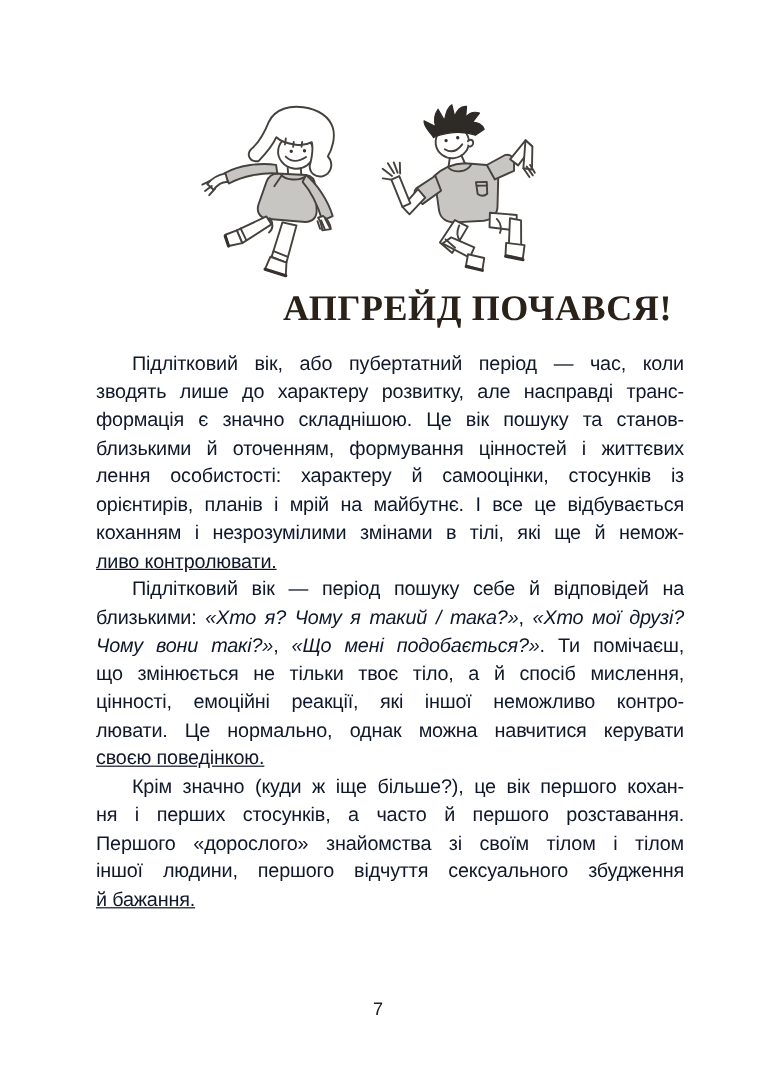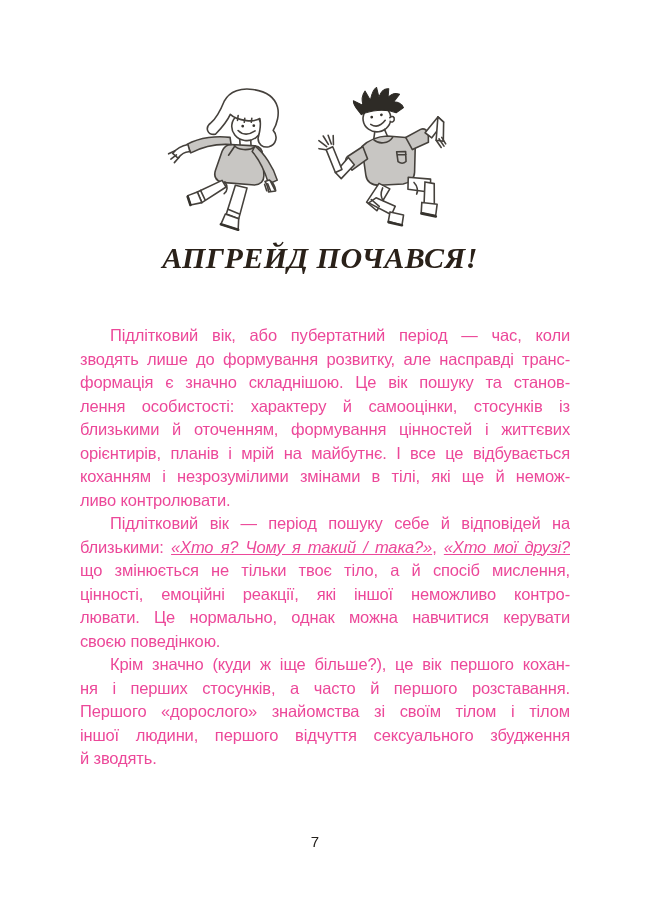--- a/index.html
+++ b/index.html
@@ -4,34 +4,34 @@
 <style>
   html,body{margin:0;padding:0;background:#fff;}
   .page{
     position:relative;width:650px;height:900px;background:#ffffff;
     overflow:hidden;font-family:"Liberation Sans",sans-serif;
   }
   .illustration{position:absolute;left:167px;top:86px;width:298px;height:150px;}
   .title{
     position:absolute;left:80px;top:241px;width:480px;margin:0;
     font-family:"Liberation Serif",serif;font-weight:700;font-size:30px;
-    letter-spacing:0.5px;color:#2a2119;text-align:center;white-space:nowrap;font-style:italic;
+    letter-spacing:0.5px;color:#2a2119;text-align:right;white-space:nowrap;
   }
   .body-text{
     position:absolute;left:80px;top:292px;width:490px;
-    font-size:16.5px;letter-spacing:-0.15px;color:#ec4899;margin-top:32px;
+    font-size:16.5px;letter-spacing:-0.15px;color:#0f172a;
   }
   .paragraph{margin:0;padding:0;}
   .line{
     height:23.5px;line-height:23.5px;overflow:hidden;
     text-align:justify;text-align-last:justify;white-space:nowrap;
   }
-  .line.last{text-align-last:left;}
+  .line.last{text-align-last:left;text-decoration:underline;}
   .line.indent{padding-left:30px;}
-  .line em{font-style:italic;text-decoration:underline;}
+  .line em{font-style:italic;}
   .pagenum{
     position:absolute;left:80px;top:833px;width:470px;text-align:center;
     font-size:15px;color:#24201c;
   }
   svg .ln{fill:none;stroke:#45413c;stroke-width:1.6;stroke-linecap:round;stroke-linejoin:round;}
   svg .fw{fill:#ffffff;stroke:#45413c;stroke-width:1.6;stroke-linecap:round;stroke-linejoin:round;}
   svg .fg{fill:#c8c6c3;stroke:#45413c;stroke-width:1.6;stroke-linecap:round;stroke-linejoin:round;}
   svg .hr{fill:#2e2b26;stroke:#2e2b26;stroke-width:1;stroke-linejoin:round;}
   svg .sole{fill:none;stroke:#35322d;stroke-width:2.6;stroke-linecap:round;}
   svg .dk{fill:#35322d;}
@@ -103,40 +103,41 @@
         <path class="ln" d="M60 101 C57 106 57 111 59 114 M92 100 C95 104 95 109 93 112"></path>
       </g>
     </svg>
   </div>
 
   <h1 class="title">АПГРЕЙД ПОЧАВСЯ!</h1>
 
   <div class="body-text">
       <div class="paragraph">
         <div class="line indent"><span>Підлітковий вік, або пубертатний період — час, коли</span></div>
-        <div class="line"><span>зводять лише до формування розвитку, але насправді транс-</span></div>
+        <div class="line"><span>зводять лише до характеру розвитку, але насправді транс-</span></div>
         <div class="line"><span>формація є значно складнішою. Це вік пошуку та станов-</span></div>
+        <div class="line"><span>близькими й оточенням, формування цінностей і життєвих</span></div>
         <div class="line"><span>лення особистості: характеру й самооцінки, стосунків із</span></div>
-        <div class="line"><span>близькими й оточенням, формування цінностей і життєвих</span></div>
         <div class="line"><span>орієнтирів, планів і мрій на майбутнє. І все це відбувається</span></div>
         <div class="line"><span>коханням і незрозумілими змінами в тілі, які ще й немож-</span></div>
         <div class="line last"><span>ливо контролювати.</span></div>
       </div>
       <div class="paragraph">
         <div class="line indent"><span>Підлітковий вік — період пошуку себе й відповідей на</span></div>
         <div class="line"><span>близькими: </span><em>«Хто я? Чому я такий / така?»</em><span>, </span><em>«Хто мої друзі?</em></div>
+        <div class="line"><em>Чому вони такі?»</em><span>, </span><em>«Що мені подобається?»</em><span>. Ти помічаєш,</span></div>
         <div class="line"><span>що змінюється не тільки твоє тіло, а й спосіб мислення,</span></div>
         <div class="line"><span>цінності, емоційні реакції, які іншої неможливо контро-</span></div>
         <div class="line"><span>лювати. Це нормально, однак можна навчитися керувати</span></div>
         <div class="line last"><span>своєю поведінкою.</span></div>
       </div>
       <div class="paragraph">
         <div class="line indent"><span>Крім значно (куди ж іще більше?), це вік першого кохан-</span></div>
         <div class="line"><span>ня і перших стосунків, а часто й першого розставання.</span></div>
         <div class="line"><span>Першого «дорослого» знайомства зі своїм тілом і тілом</span></div>
         <div class="line"><span>іншої людини, першого відчуття сексуального збудження</span></div>
-        <div class="line last"><span>й зводять.</span></div>
+        <div class="line last"><span>й бажання.</span></div>
       </div>
     </div>
 
   <div class="pagenum">7</div>
 
 </div>
 
 </body></html>

